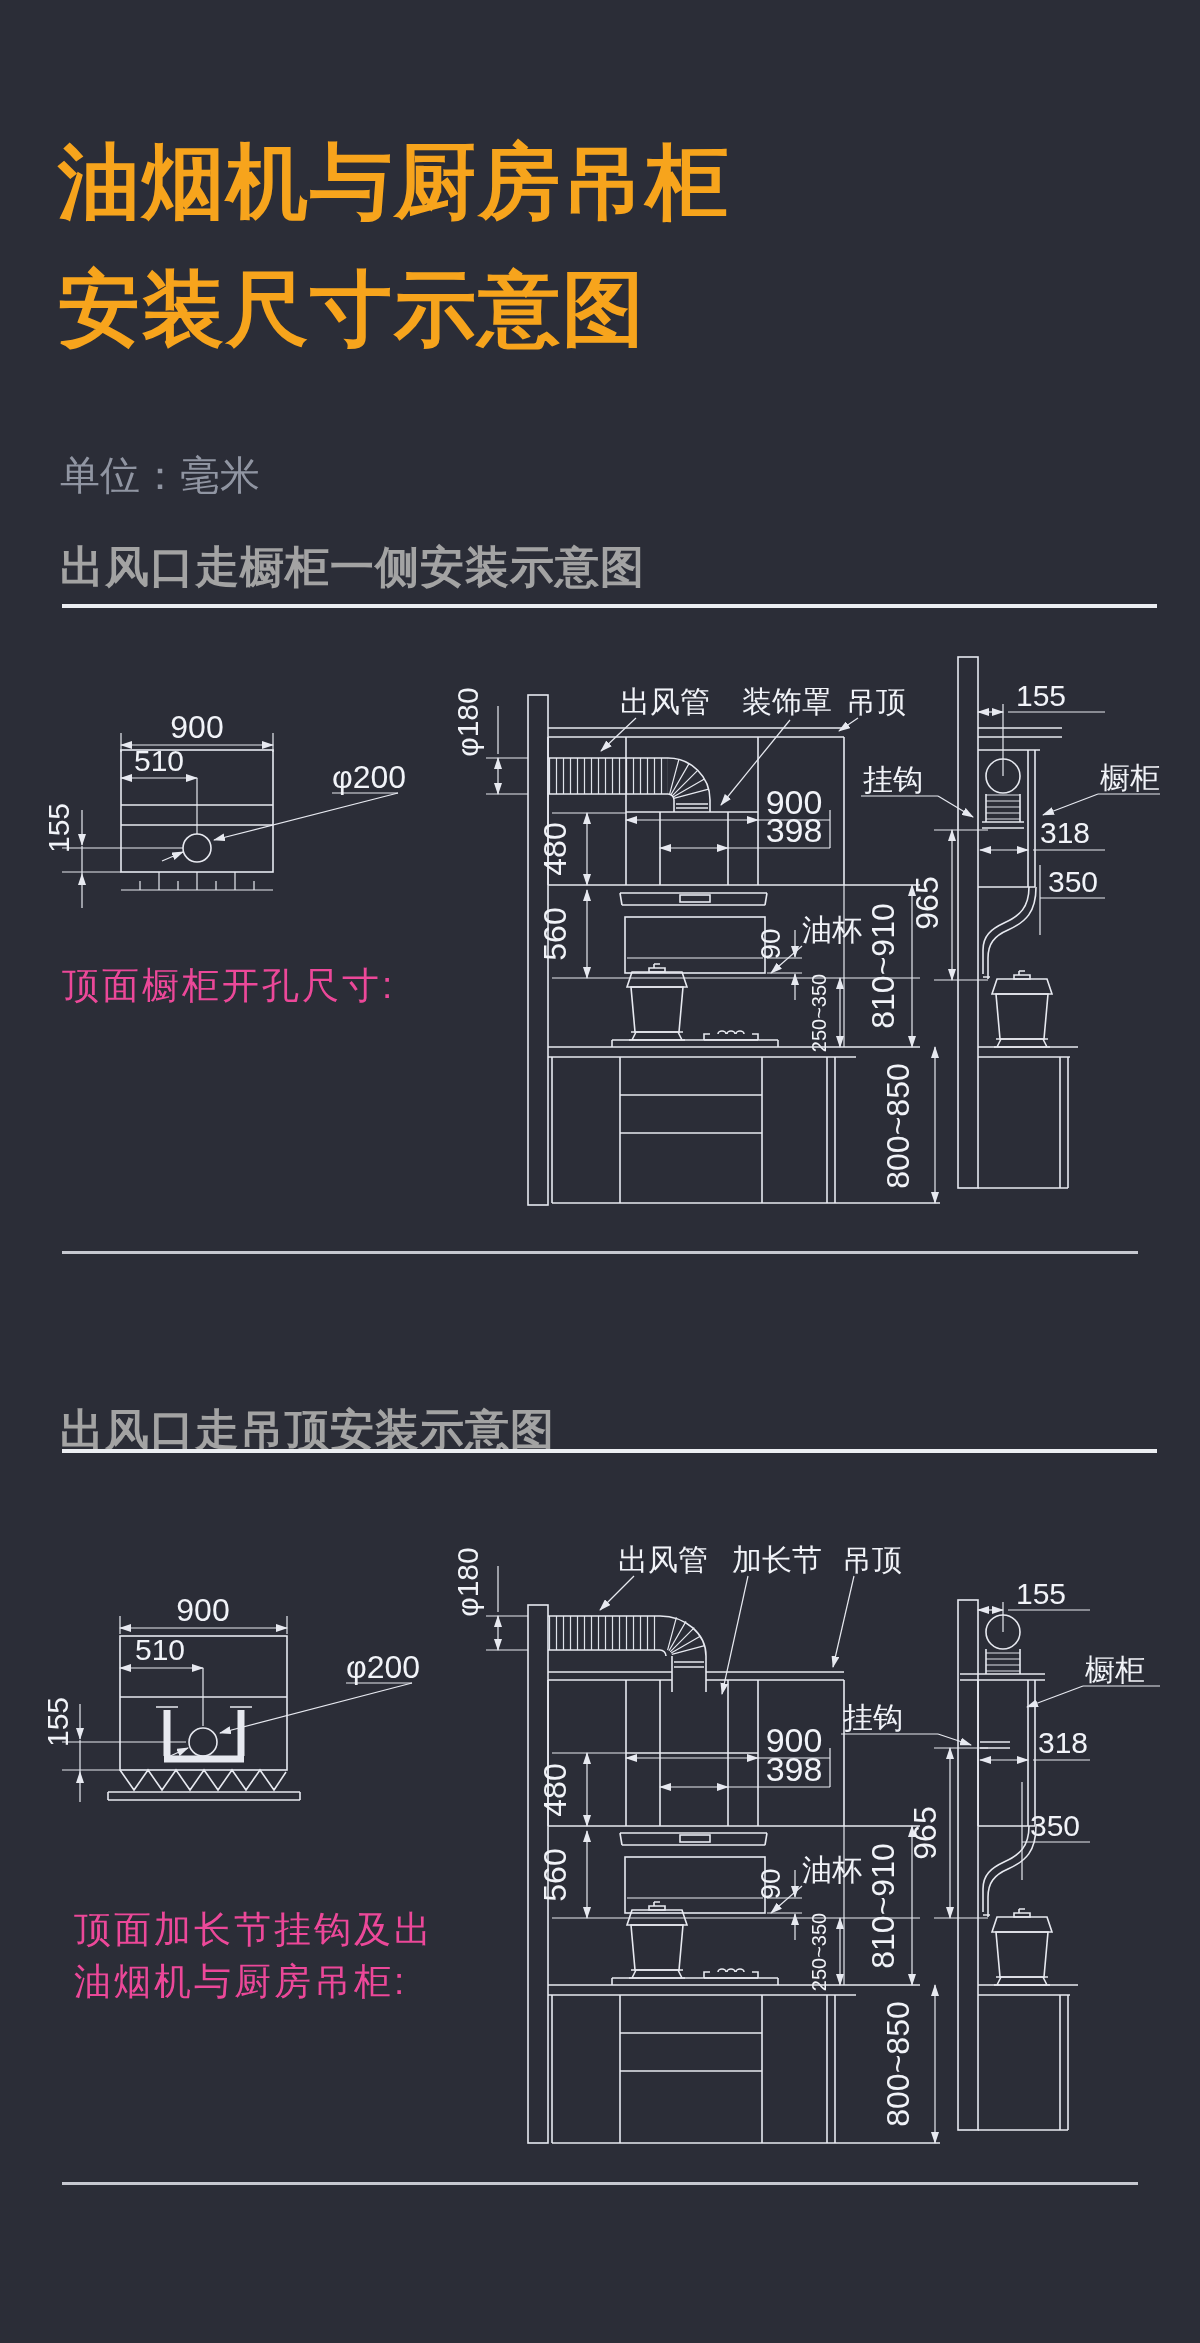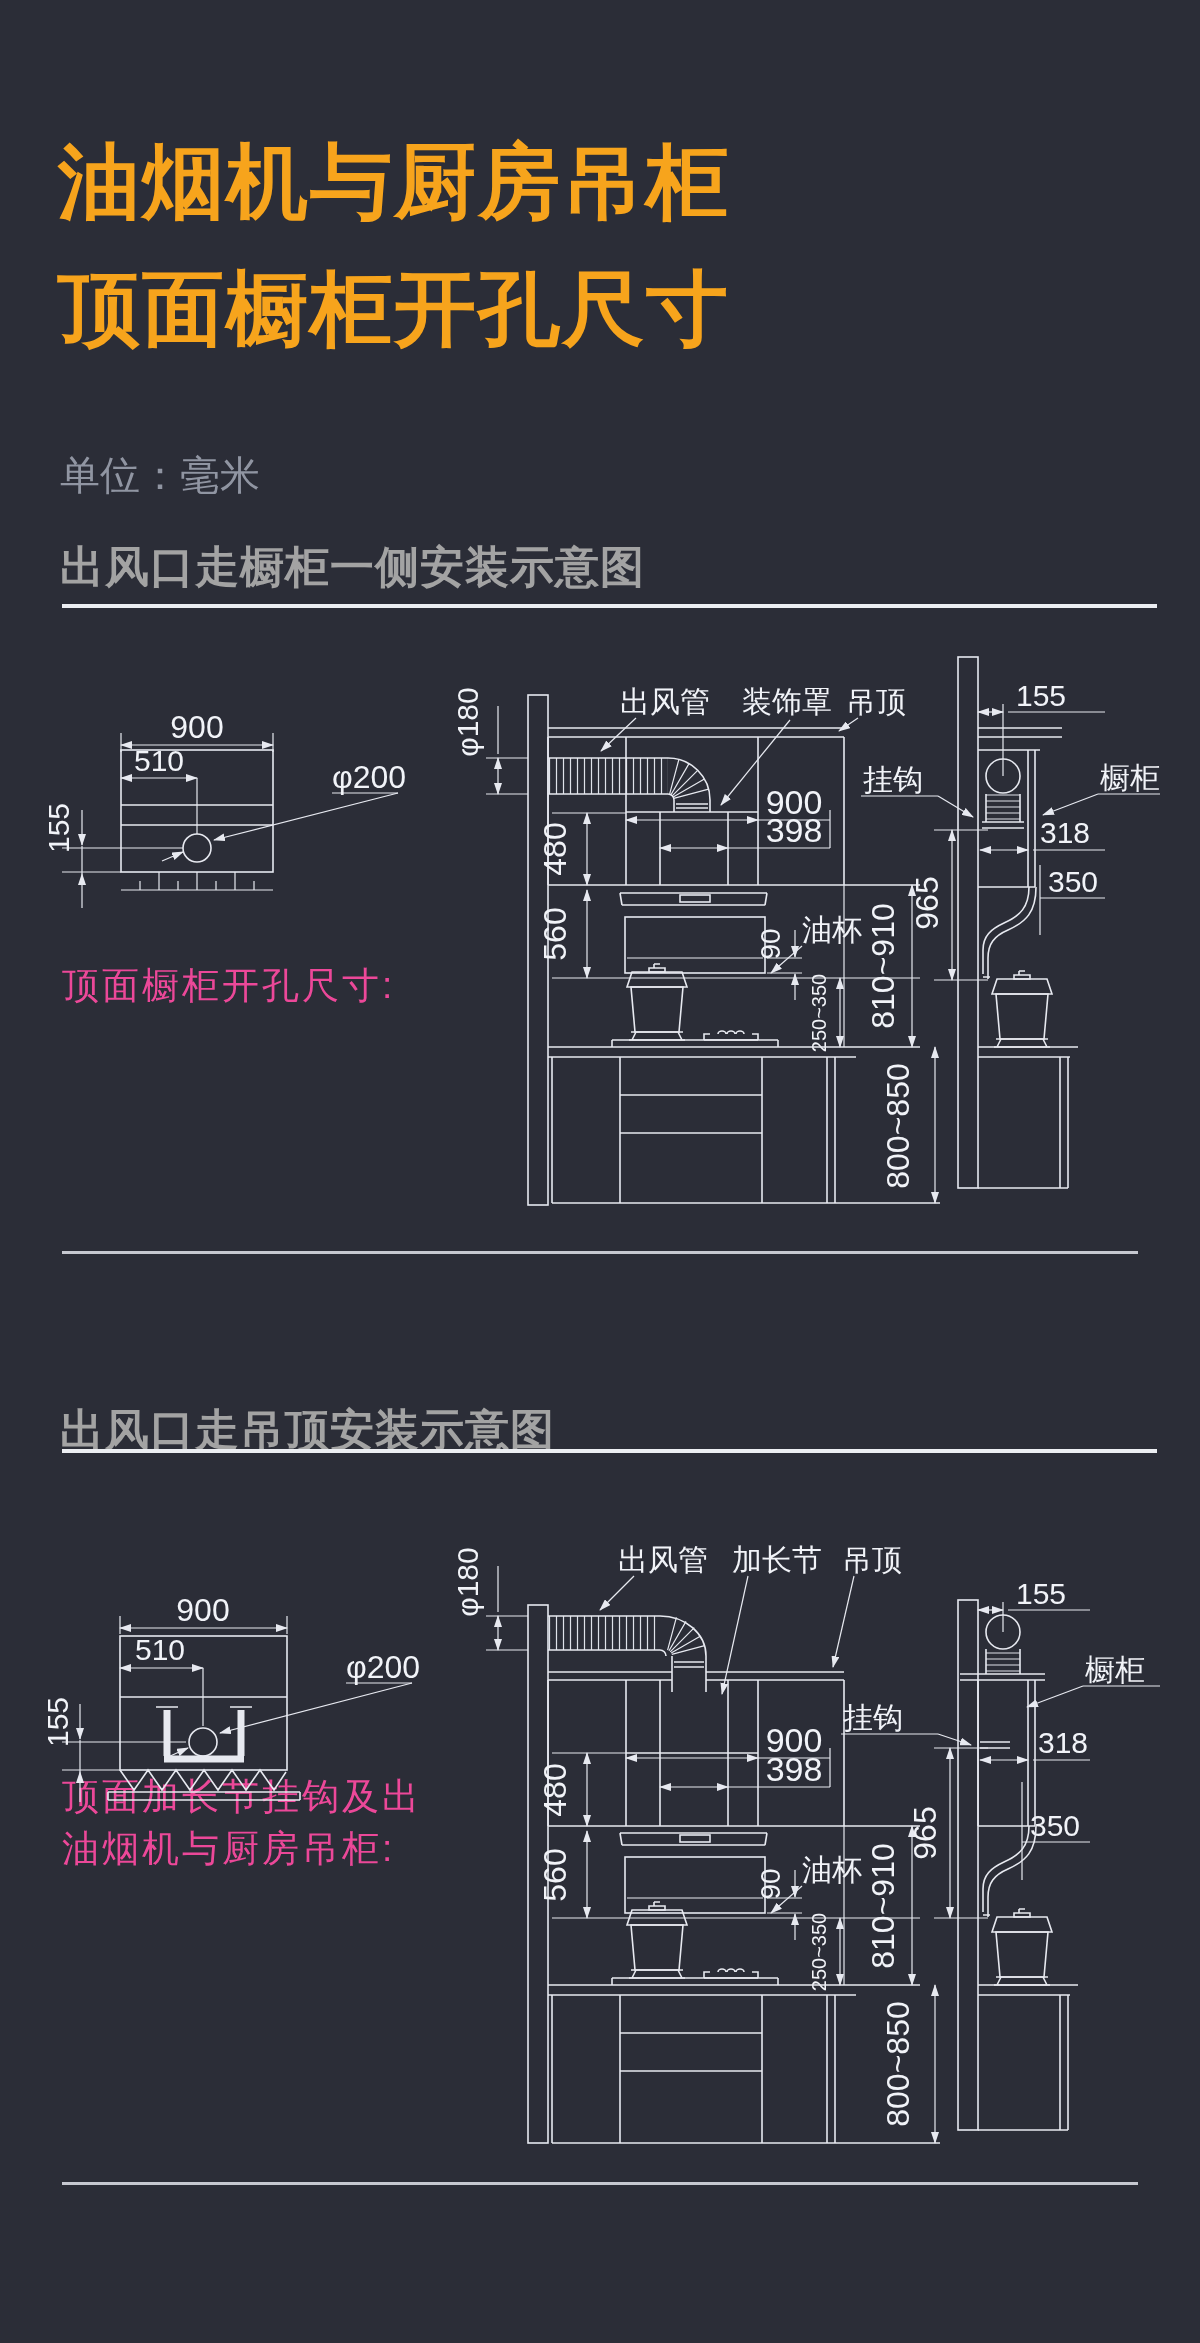--- a/index.html
+++ b/index.html
@@ -17,34 +17,34 @@
   .dn{stroke:#e7e9f0;stroke-width:1.2;fill:none;}
   .u{stroke:#e7e9f0;stroke-width:7;fill:none;}
   text{fill:#f1f3f8;font-family:"Liberation Sans","DejaVu Sans",sans-serif;}
   .t34{font-size:34px;} .t32{font-size:32px;} .t30{font-size:30px;} .t28{font-size:28px;} .t20{font-size:20px;}
 </style>
 </head>
 <body>
 
 <div class="page">
 
-  <div class="abs title"><span>油烟机与厨房吊柜</span><br><span>顶面橱柜开孔尺寸</span></div>
+  <div class="abs title"><span>油烟机与厨房吊柜</span><br><span>安装尺寸示意图</span></div>
   <div class="abs unit">单位：毫米</div>
 
   <div class="abs sec-head" style="top:538px;">出风口走橱柜一侧安装示意图</div>
   <div class="abs rule" style="top:604px;"></div>
 
   <div class="abs caption" style="top:960px;">顶面橱柜开孔尺寸:</div>
 
   <div class="abs divider" style="top:1251px;"></div>
 
   <div class="abs sec-head" style="top:1388px;margin-top:13px;">出风口走吊顶安装示意图</div>
   <div class="abs rule" style="top:1449px;"></div>
 
-  <div class="abs caption" style="top:1771px;"><span>顶面加长节挂钩及出</span><br><span>油烟机与厨房吊柜:</span></div>
+  <div class="abs caption" style="top:1904px;margin-left:12px;"><span>顶面加长节挂钩及出</span><br><span>油烟机与厨房吊柜:</span></div>
 
   <div class="abs divider" style="top:2182px;"></div>
 
   <svg style="top:620px;" width="1200" height="630" viewBox="0 620 1200 630">
     <defs>
       <marker id="ar" viewBox="0 0 12 8" refX="11" refY="4" markerWidth="12" markerHeight="8" orient="auto-start-reverse" markerUnits="userSpaceOnUse">
         <path d="M0,0L12,4L0,8Z" fill="#e7e9f0"></path>
       </marker>
       <pattern id="brick" width="20" height="26" patternUnits="userSpaceOnUse">
         <path d="M0,0.7H20 M0,13H20 M14,0V13 M6,13V26" stroke="#dfe2ea" stroke-width="1.3" fill="none"></path>

